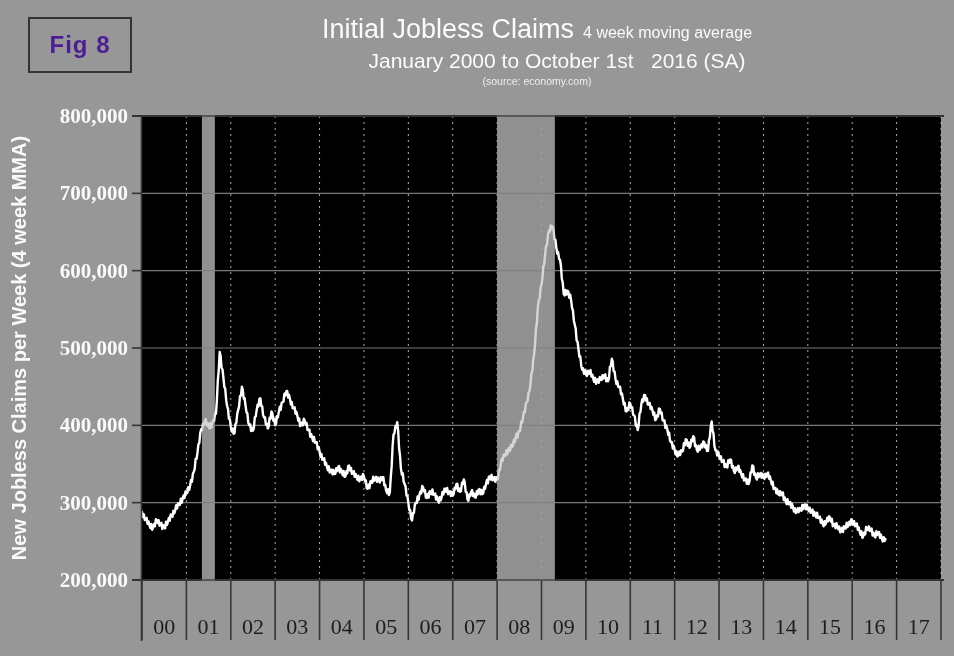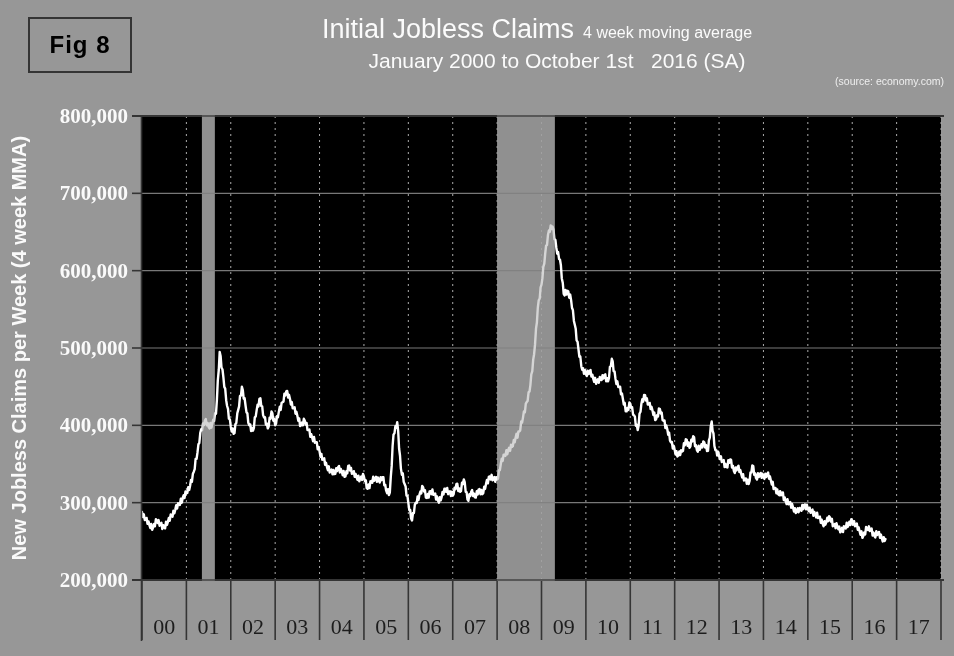--- a/index.html
+++ b/index.html
@@ -6,30 +6,30 @@
   body{
     width:954px;height:656px;position:relative;overflow:hidden;
     background:#979797;
     font-family:"Liberation Sans", sans-serif;
   }
   .fig-box{
     position:absolute;left:28px;top:17px;width:100px;height:52px;
     border:2px solid #343434;display:flex;align-items:center;justify-content:center;
   }
   .fig-box span{
-    color:#000000;font-weight:bold;font-size:24px;letter-spacing:1px;
+    color:#4c1d95;font-weight:bold;font-size:24px;letter-spacing:1px;
   }
   .title-block{
     position:absolute;left:130px;right:10px;top:14px;text-align:center;color:#fbfbfb;
   }
   .title-line1{white-space:pre;line-height:30px;}
   .title-main{font-size:27px;}
   .title-qualifier{font-size:16px;margin-left:9px;}
   .title-subtitle{font-size:21px;line-height:26px;white-space:pre;margin-left:40px;}
-  .title-source{font-size:10.5px;line-height:14px;color:#eeeeee;text-align:right;}
+  .title-source{font-size:10.5px;line-height:14px;color:#eeeeee;}
   .y-axis-title{
     position:absolute;left:-212px;top:336px;width:464px;height:24px;
     text-align:center;transform:rotate(-90deg);transform-origin:center;
     color:#fafafa;font-weight:bold;font-size:20px;white-space:pre;
   }
   svg{position:absolute;left:0;top:0;}
 </style>
 </head>
 <body>
 

